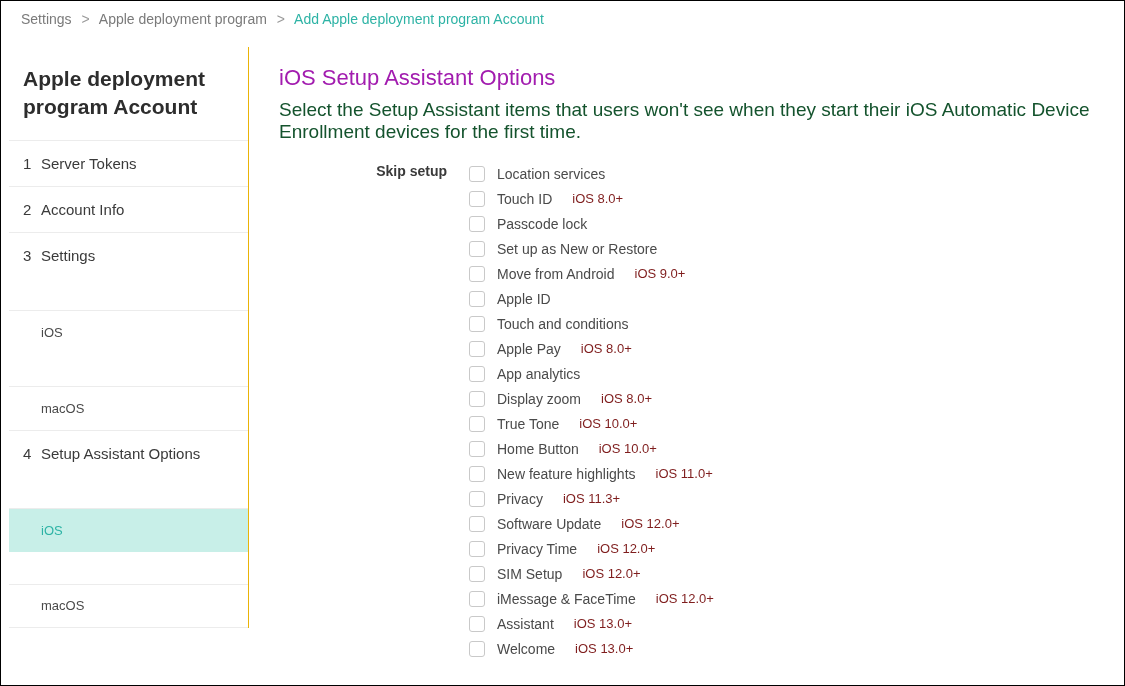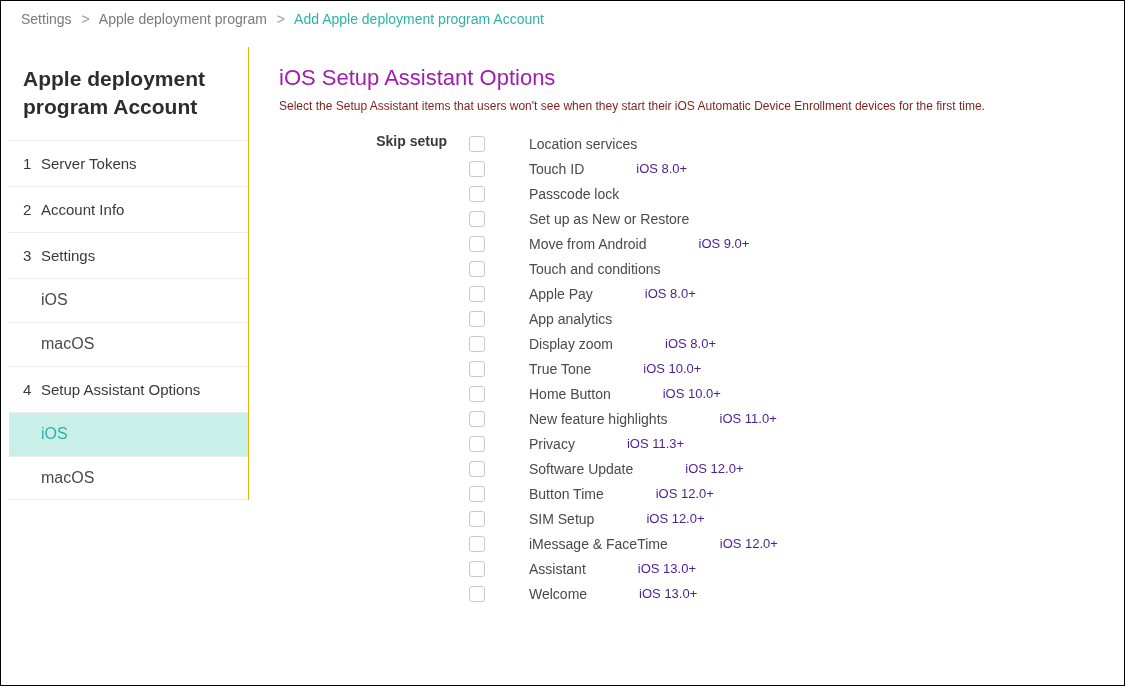--- a/index.html
+++ b/index.html
@@ -61,43 +61,44 @@
     cursor: pointer;
   }
   .nav-item .num { width: 18px; color: #3a3a3a; }
   .nav-item .lbl { }
   .nav-sub {
     display: flex;
     align-items: center;
     height: 44px;
     padding: 0 14px 0 32px;
     border-top: 1px solid #ececec;
-    font-size: 16px;
+    font-size: 13px;
     color: #4a4a4a;
     cursor: pointer;
+    margin-top: 32px;
   }
   .nav-sub.selected {
     background: #c8efe8;
     color: #2db3a5;
   }
 
   
   .main {
     flex: 1;
     padding: 12px 20px 0 30px;
   }
   .page-title {
     font-size: 22px;
     font-weight: 400;
     color: #a21caf;
     margin: 6px 0 8px 0;
   }
   .page-subtitle {
-    font-size: 12px;
-    color: #7f1d1d;
+    font-size: 19px;
+    color: #14532d;
     margin-bottom: 18px;
   }
 
   .form-row {
     display: flex;
     align-items: flex-start;
   }
   .form-label-col {
     width: 190px;
     text-align: right;
@@ -109,39 +110,38 @@
   }
   .form-field-col {
     flex: 1;
   }
 
   .check-row {
     display: flex;
     align-items: center;
     height: 25px;
     margin-bottom: 0;
-    gap: 32px;
   }
   .checkbox {
     width: 16px;
     height: 16px;
     border: 1px solid #c9c9c9;
     border-radius: 3px;
     background: #fff;
     flex: 0 0 16px;
     margin-right: 12px;
     cursor: pointer;
   }
   .check-label {
     font-size: 14px;
     color: #4a4a4a;
   }
   .check-meta {
     font-size: 13px;
-    color: #4c1d95;
+    color: #7f1d1d;
     margin-left: 20px;
   }
 </style>
 </head>
 <body>
 
 <div class="breadcrumb">
   <span class="crumb">Settings</span>
   <span class="sep">&gt;</span>
   <span class="crumb">Apple deployment program</span>
@@ -201,20 +201,24 @@
             <span class="checkbox"></span>
             <span class="check-label">Set up as New or Restore</span>
           </div>
           <div class="check-row">
             <span class="checkbox"></span>
             <span class="check-label">Move from Android</span>
             <span class="check-meta">iOS 9.0+</span>
           </div>
           <div class="check-row">
             <span class="checkbox"></span>
+            <span class="check-label">Apple ID</span>
+          </div>
+          <div class="check-row">
+            <span class="checkbox"></span>
             <span class="check-label">Touch and conditions</span>
           </div>
           <div class="check-row">
             <span class="checkbox"></span>
             <span class="check-label">Apple Pay</span>
             <span class="check-meta">iOS 8.0+</span>
           </div>
           <div class="check-row">
             <span class="checkbox"></span>
             <span class="check-label">App analytics</span>
@@ -244,21 +248,21 @@
             <span class="check-label">Privacy</span>
             <span class="check-meta">iOS 11.3+</span>
           </div>
           <div class="check-row">
             <span class="checkbox"></span>
             <span class="check-label">Software Update</span>
             <span class="check-meta">iOS 12.0+</span>
           </div>
           <div class="check-row">
             <span class="checkbox"></span>
-            <span class="check-label">Button Time</span>
+            <span class="check-label">Privacy Time</span>
             <span class="check-meta">iOS 12.0+</span>
           </div>
           <div class="check-row">
             <span class="checkbox"></span>
             <span class="check-label">SIM Setup</span>
             <span class="check-meta">iOS 12.0+</span>
           </div>
           <div class="check-row">
             <span class="checkbox"></span>
             <span class="check-label">iMessage &amp; FaceTime</span>

